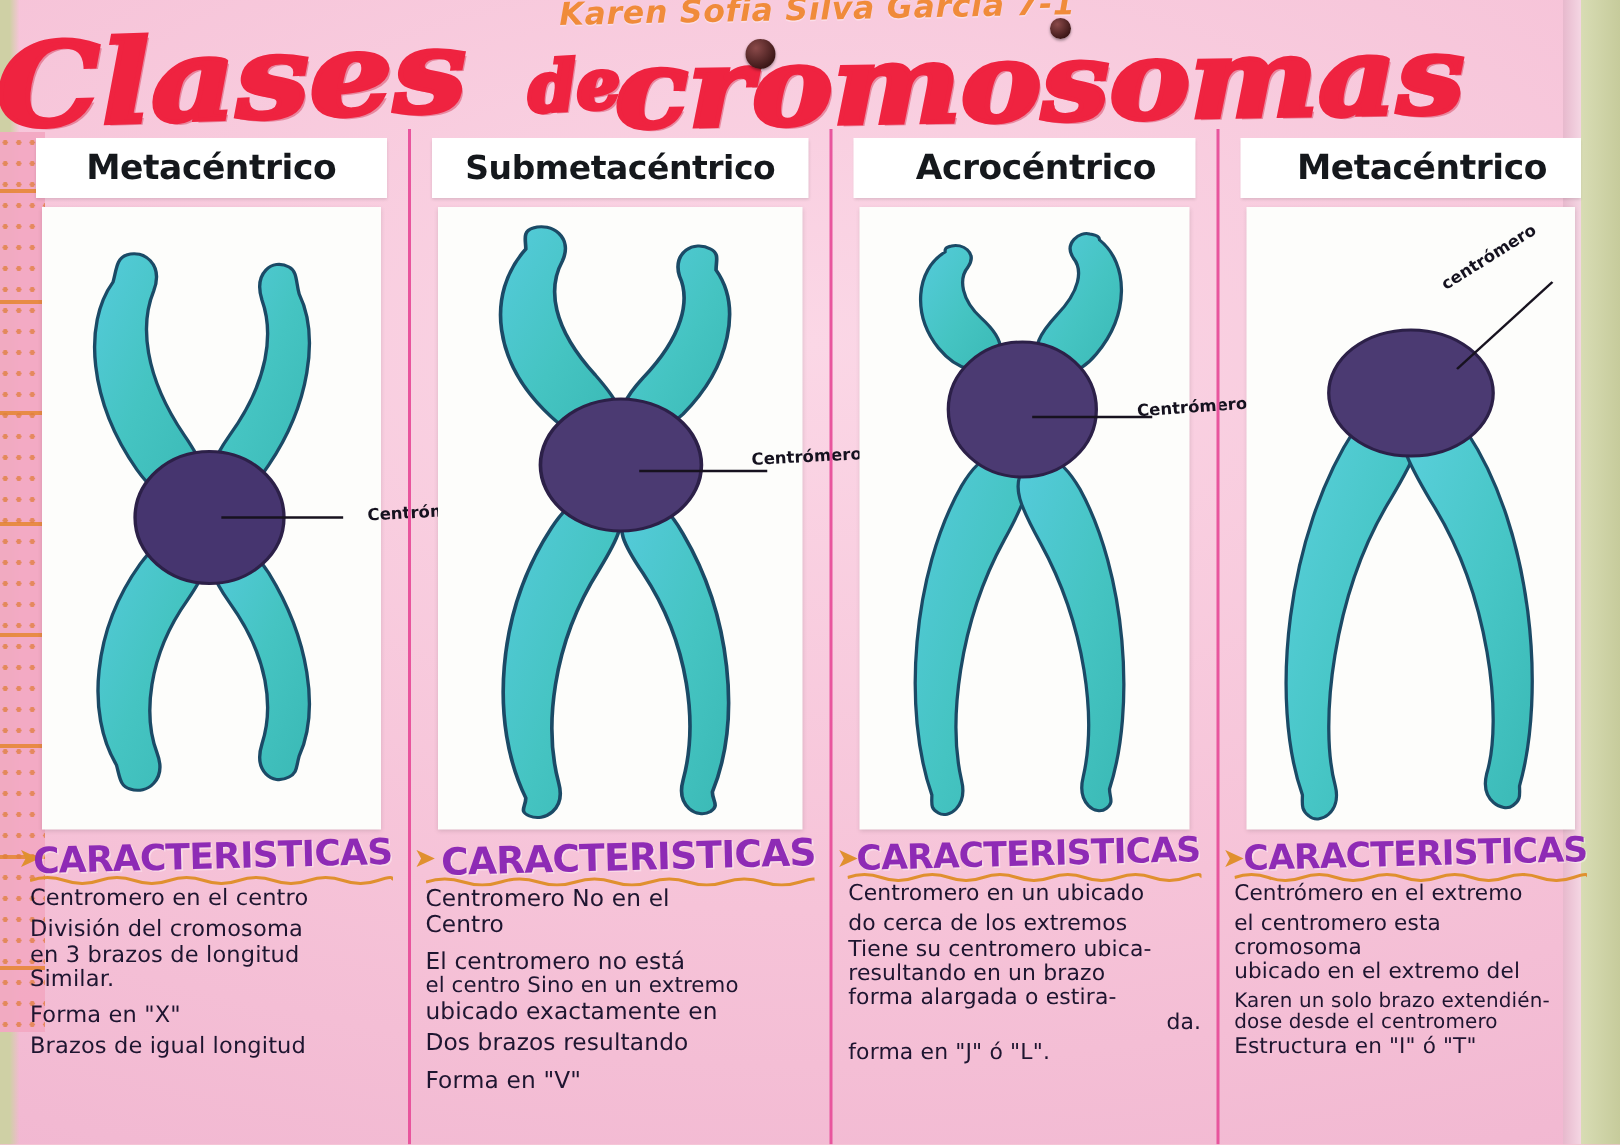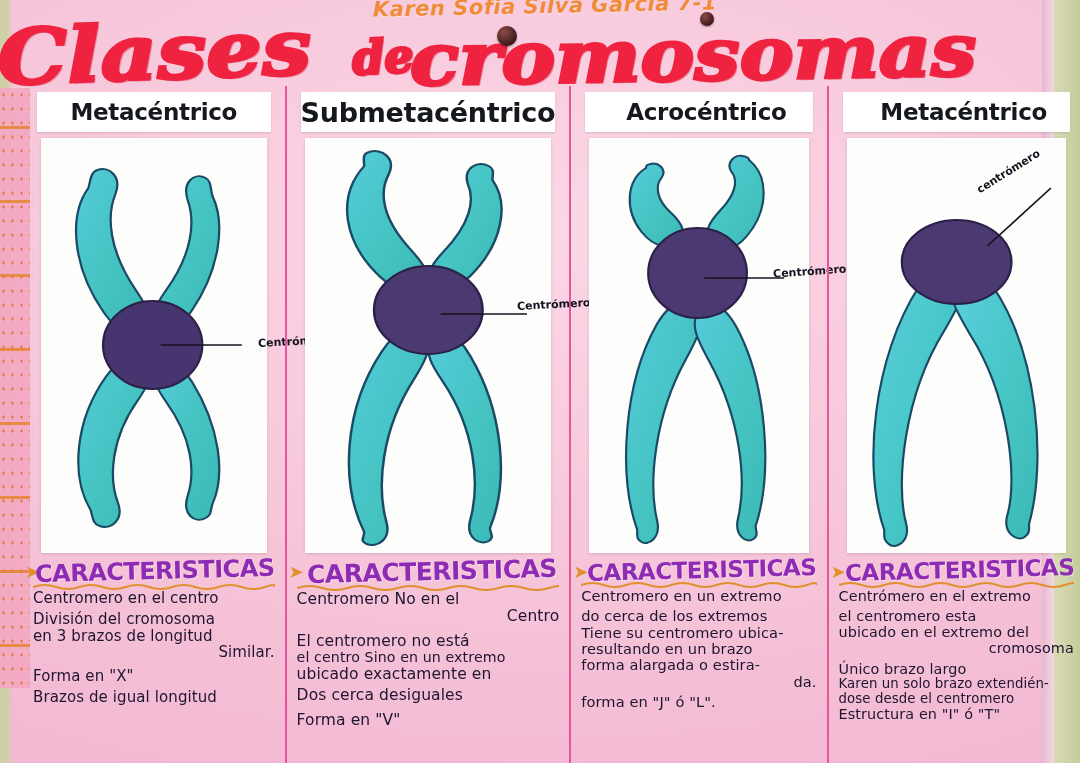--- a/index.html
+++ b/index.html
@@ -67,21 +67,21 @@
   }
   .edge-strip{
     position:absolute;top:0;width:14px;height:763px;
     background:linear-gradient(90deg,#e7b9cd,#f7dbe7);
   }
   .edge-right{right:24px;}
   .edge-far{right:0;width:26px;
     background:linear-gradient(90deg,#d8dcb4,#c6cb9b);}
   
   .grid{
-    position:absolute;left:23px;top:86px;width:1042px;height:677px;
+    position:absolute;left:10px;top:86px;width:1042px;height:677px;
     display:flex;
   }
   .col{
     position:relative;flex:1;
     border-left:2px solid #e8559d;
     padding:0 6px;
     box-sizing:border-box;
   }
   .col:first-child{border-left:none;}
   .head-card{
@@ -89,21 +89,21 @@
     background:#ffffff;
     display:flex;align-items:center;justify-content:center;
     box-shadow:0 1px 2px rgba(0,0,0,.12);
   }
   .head-card span{
     font-family:"DejaVu Sans", sans-serif;
     font-weight:bold;font-size:23px;color:#15181c;
     letter-spacing:-.3px;white-space:nowrap;
   }
   .c3 .head-card span,.c4 .head-card span{font-size:23px;margin-left:15px;}
-  .c2 .head-card span{font-size:27px;}
+  .c2 .head-card span{font-size:22px;}
   .diagram{
     position:relative;margin:6px 12px 0 12px;height:415px;
     background:#fdfdfb;
     box-shadow:0 1px 3px rgba(0,0,0,.13);
     overflow:visible;
   }
   .diagram svg{position:absolute;left:0;top:0;width:100%;height:100%;overflow:visible;}
   .cm-label{
     position:absolute;
     font-family:"DejaVu Sans", sans-serif;
@@ -129,21 +129,21 @@
   }
   .arrow{
     position:absolute;left:-4px;top:4px;color:#e0902f;font-size:18px;
   }
   .hand{
     font-family:"DejaVu Sans", sans-serif;
     color:#1e1530;font-size:15.5px;line-height:1.12;
     letter-spacing:.1px;
   }
   .hand .ln{display:block;white-space:nowrap;}
-  .center{text-align:right;}
+  .center{text-align:left;}
   .sm{font-size:14.2px;}
   .xs{font-size:13.3px;}
   
   .c1 .hand{font-size:15px;}
   .c2 .hand{font-size:15.5px;}
   .c3 .hand{font-size:14.6px;}
   .c4 .hand{font-size:14.4px;}
   .gap{height:7px;}
   .gap-s{height:4px;}
 </style>
@@ -249,21 +249,21 @@
           <path d="M0,4 Q12,0 24,4 T48,4 T72,4 T96,4 T120,4 T144,4 T168,4 T192,4 T216,4 T240,4 T250,4" fill="none" stroke="#e0902f" stroke-width="2"></path>
         </svg>
         <div class="hand">
           <span class="ln">Centromero No en el</span>
           <span class="ln center">Centro</span>
           <div class="gap"></div>
           <span class="ln">El centromero no está</span>
           <span class="ln sm">el centro Sino en un extremo</span>
           <span class="ln">ubicado exactamente en</span>
           <div class="gap-s"></div>
-          <span class="ln">Dos cerca desiguales</span>
+          <span class="ln">Dos brazos resultando</span>
           <div class="gap"></div>
           <span class="ln">Forma en "V"</span>
         </div>
       </div>
     </div>
 
     <div class="col c3">
       <div class="head-card">
         <span>Acrocéntrico</span>
       </div>
@@ -289,21 +289,21 @@
         <div class="cm-label" style="left:84%;top:30.5%;transform:rotate(-4deg);">Centrómero</div>
       </div>
 
       <div class="carac">
         <span class="arrow">➤</span>
         <div class="carac-title">CARACTERISTICAS</div>
         <svg class="squiggle" viewBox="0 0 250 7" preserveAspectRatio="none">
           <path d="M0,4 Q12,0 24,4 T48,4 T72,4 T96,4 T120,4 T144,4 T168,4 T192,4 T216,4 T240,4 T250,4" fill="none" stroke="#e0902f" stroke-width="2"></path>
         </svg>
         <div class="hand">
-          <span class="ln">Centromero en un extremo</span>
+          <span class="ln">Centromero en un ubicado</span>
           <div class="gap-s"></div>
           <span class="ln">do cerca de los extremos</span>
           <span class="ln">Tiene su centromero ubica-</span>
           <span class="ln">resultando en un brazo</span>
           <span class="ln">forma alargada o estira-</span>
           <span class="ln" style="text-align:right;display:block;">da.</span>
           <div class="gap-s"></div>
           <span class="ln">forma en "J" ó "L".</span>
         </div>
       </div>
@@ -336,24 +336,23 @@
       <div class="carac">
         <span class="arrow">➤</span>
         <div class="carac-title">CARACTERISTICAS</div>
         <svg class="squiggle" viewBox="0 0 250 7" preserveAspectRatio="none">
           <path d="M0,4 Q12,0 24,4 T48,4 T72,4 T96,4 T120,4 T144,4 T168,4 T192,4 T216,4 T240,4 T250,4" fill="none" stroke="#e0902f" stroke-width="2"></path>
         </svg>
         <div class="hand">
           <span class="ln">Centrómero en el extremo</span>
           <div class="gap-s"></div>
           <span class="ln">el centromero esta</span>
+          <span class="ln center">cromosoma</span>
           <span class="ln">ubicado en el extremo del</span>
-          <span class="ln center">cromosoma</span>
-          <div class="gap-s"></div>
-          <span class="ln">Único brazo largo</span>
+          <div class="gap-s"></div>
           <span class="ln xs">Karen un solo brazo extendién-</span>
           <span class="ln xs">dose desde el centromero</span>
           <span class="ln">Estructura en "I" ó "T"</span>
         </div>
       </div>
     </div>
 
   </div>
 </div>
 

